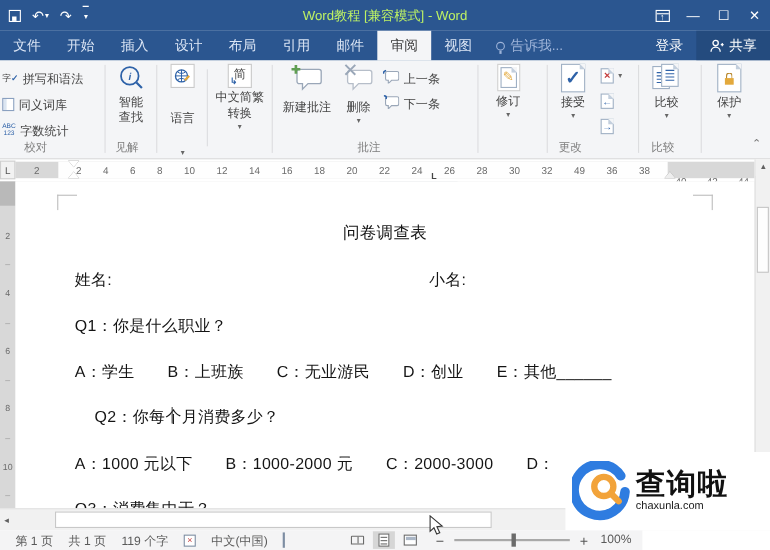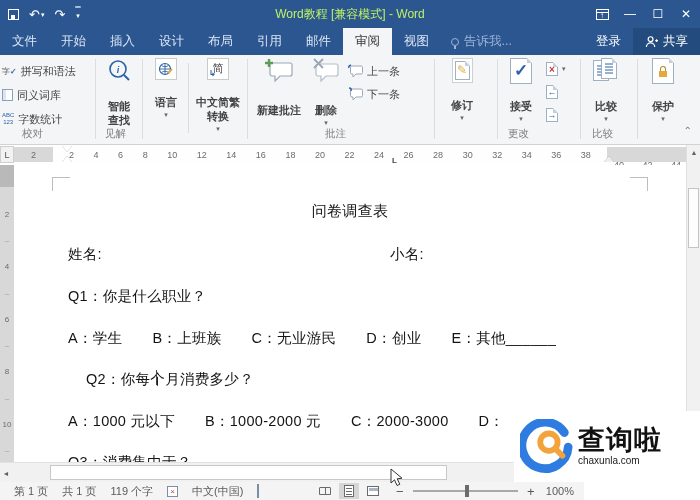--- a/index.html
+++ b/index.html
@@ -28,21 +28,21 @@
   .bulb{width:8px;height:8px;border:1.5px solid #9db3d8;border-radius:50%;position:relative;}
   .bulb:after{content:"";position:absolute;left:1.5px;top:7px;width:2px;height:3px;background:#9db3d8;}
   .tab-right{margin-left:auto;display:flex;align-items:stretch;}
   .share{background:#244b7e;display:flex;align-items:center;gap:5px;padding:0 12px;color:#fff;}
 
   
   .ribbon{position:absolute;left:0;top:55px;width:700px;height:90px;background:#f4f5f7;border-bottom:1px solid #d2d2d2;font-size:11px;color:#444;}
   .sep{position:absolute;top:4px;width:1px;height:80px;background:#dcdddf;}
   .grp-label{position:absolute;top:72px;font-size:10.5px;color:#7e7e7e;text-align:center;white-space:nowrap;}
   .bigbtn{position:absolute;top:3px;display:flex;flex-direction:column;align-items:center;text-align:center;line-height:1.25;color:#444;}
-  .bigbtn .lbl{margin-top:16px;white-space:pre-line;font-weight:bold;}
+  .bigbtn .lbl{margin-top:3px;white-space:pre-line;}
   .dd{font-size:7px;color:#666;margin-top:1px;}
   .smallrow{position:absolute;display:flex;align-items:center;gap:4px;white-space:nowrap;height:20px;}
   .hl{background:#cdd2d8;margin-top:41px;}
   .page-ic{width:15px;height:19px;background:#fff;border:1px solid #9fb0c4;position:relative;display:flex;align-items:center;justify-content:center;}
   .page-ic:before{content:"";position:absolute;top:-1px;right:-1px;border-style:solid;border-width:0 5px 5px 0;border-color:transparent #f4f5f7 #c3cfdd transparent;}
   .page-sm{width:12px;height:14px;}
   .glyph-blue{color:#2e62a8;font-weight:bold;}
   .glyph-red{color:#c43b3b;font-weight:bold;font-size:10px;}
   .bubble{position:relative;display:inline-block;}
   .lockbody{width:8px;height:6px;background:#e3a93c;position:absolute;bottom:2px;left:3px;}
@@ -191,21 +191,21 @@
     <svg width="26" height="26" viewBox="0 0 26 26">
       <circle cx="12" cy="11" r="8" fill="none" stroke="#2e62a8" stroke-width="1.6"></circle>
       <line x1="18" y1="17" x2="23" y2="22" stroke="#2e62a8" stroke-width="2"></line>
       <text x="12" y="14.5" font-size="9" fill="#2e62a8" text-anchor="middle" font-style="italic" font-weight="bold">i</text>
     </svg>
     <span class="lbl" style="width:30px;">智能查找</span>
   </div>
   <div class="grp-label" style="left:105px;">见解</div>
   <div class="sep" style="left:142px;"></div>
 
-  <div class="bigbtn" style="left:148px;width:36px;">
+  <div class="bigbtn" style="left:148px;width:36px;gap:19px;">
     <span style="width:22px;height:22px;border:1px solid #c9c9c9;background:#fff;display:flex;align-items:center;justify-content:center;">
       <svg width="16" height="16" viewBox="0 0 16 16">
           <circle cx="7" cy="8" r="5.5" fill="none" stroke="#2e62a8" stroke-width="1.2"></circle>
           <path d="M1.5 8 h11 M7 2.5 v11 M3.5 4.5 c2 1.6 5 1.6 7 0 M3.5 11.5 c2 -1.6 5 -1.6 7 0" fill="none" stroke="#2e62a8" stroke-width="0.9"></path>
           <path d="M10 12 l4 -4" stroke="#e3a93c" stroke-width="2"></path>
         </svg>
     </span>
     <span class="lbl">语言</span>
     <span class="dd">▾</span>
   </div>
@@ -345,21 +345,21 @@
         <span>14</span>
         <span>16</span>
         <span>18</span>
         <span>20</span>
         <span>22</span>
         <span>24</span>
         <span>26</span>
         <span>28</span>
         <span>30</span>
         <span>32</span>
-        <span>34</span>
+        <span>49</span>
         <span>36</span>
         <span>38</span>
       </div>
     <div class="gright" id="ruler-right">
         <span>40</span>
         <span>42</span>
         <span>44</span>
       </div>
     <div class="ind-top"></div>
     <div class="ind-bot"></div>

